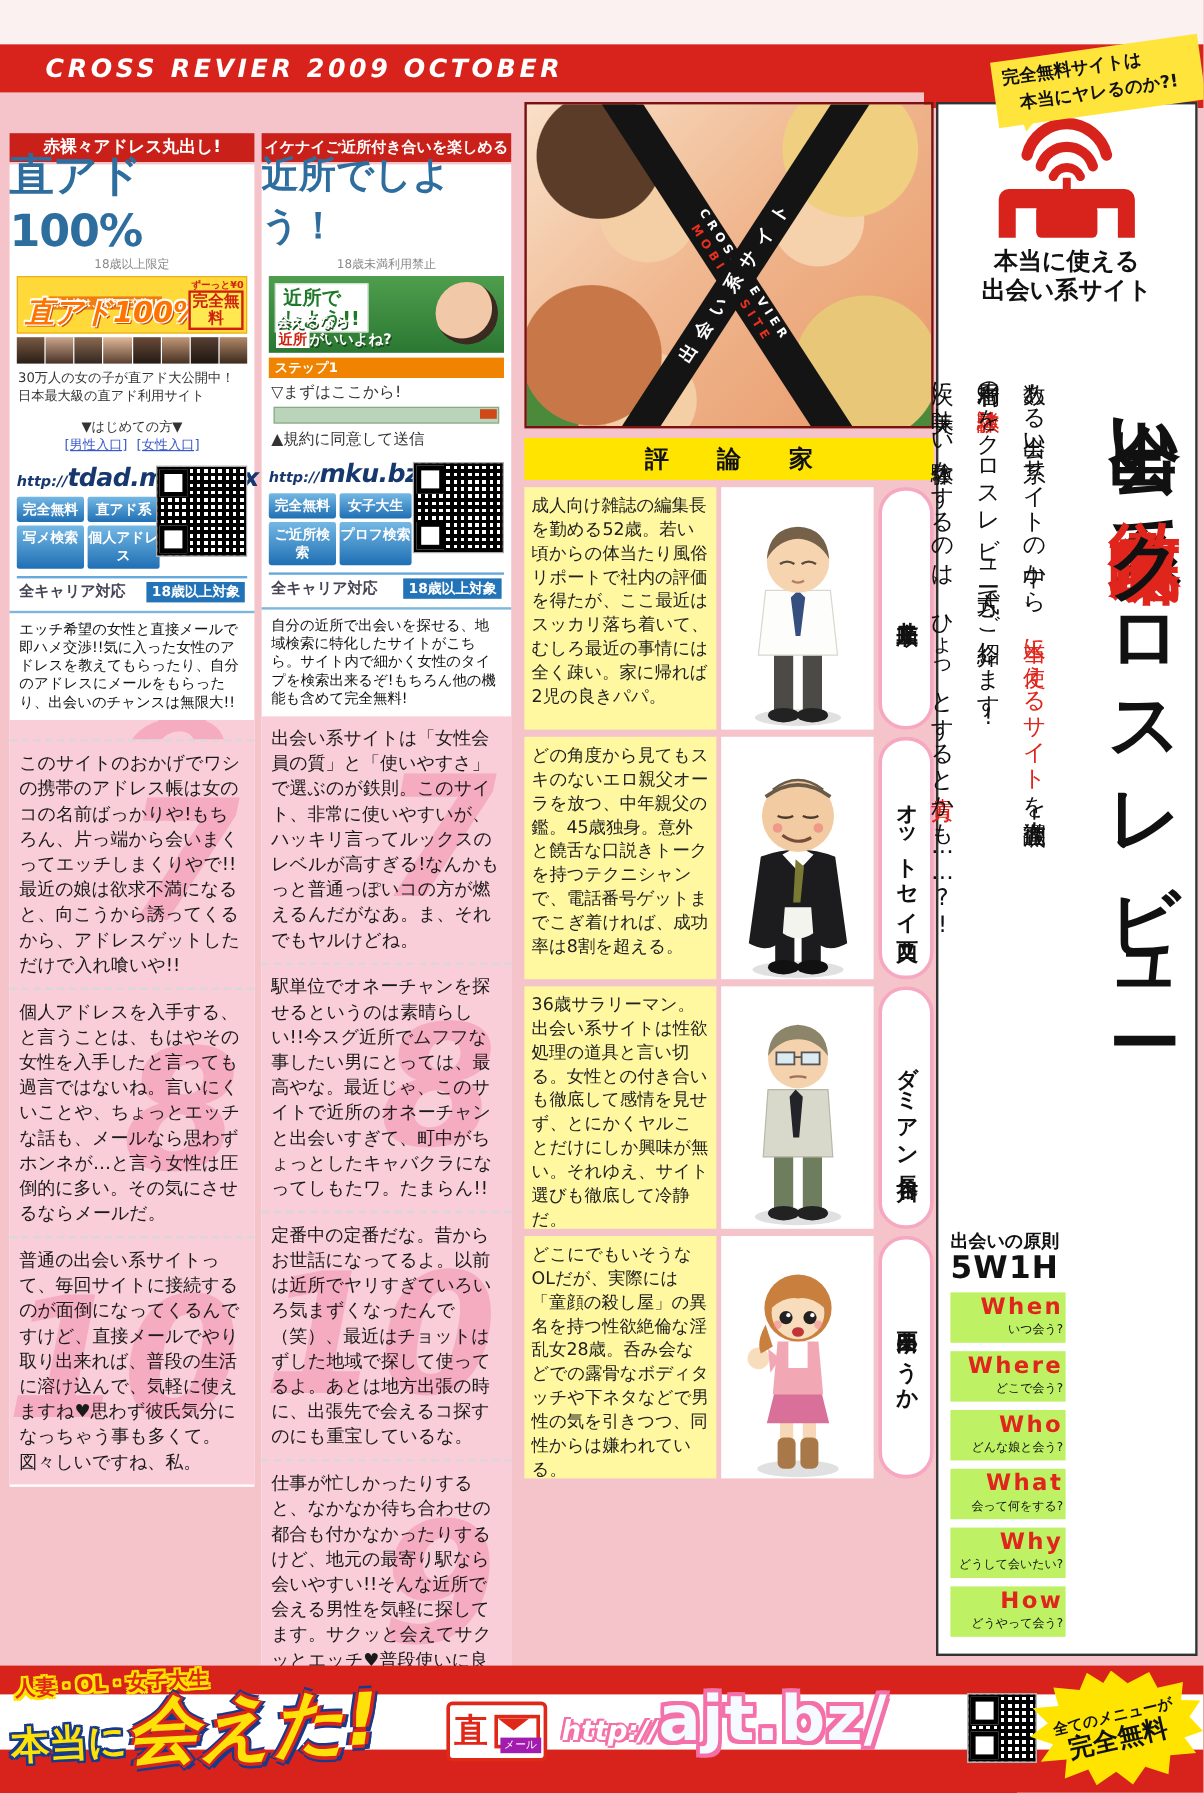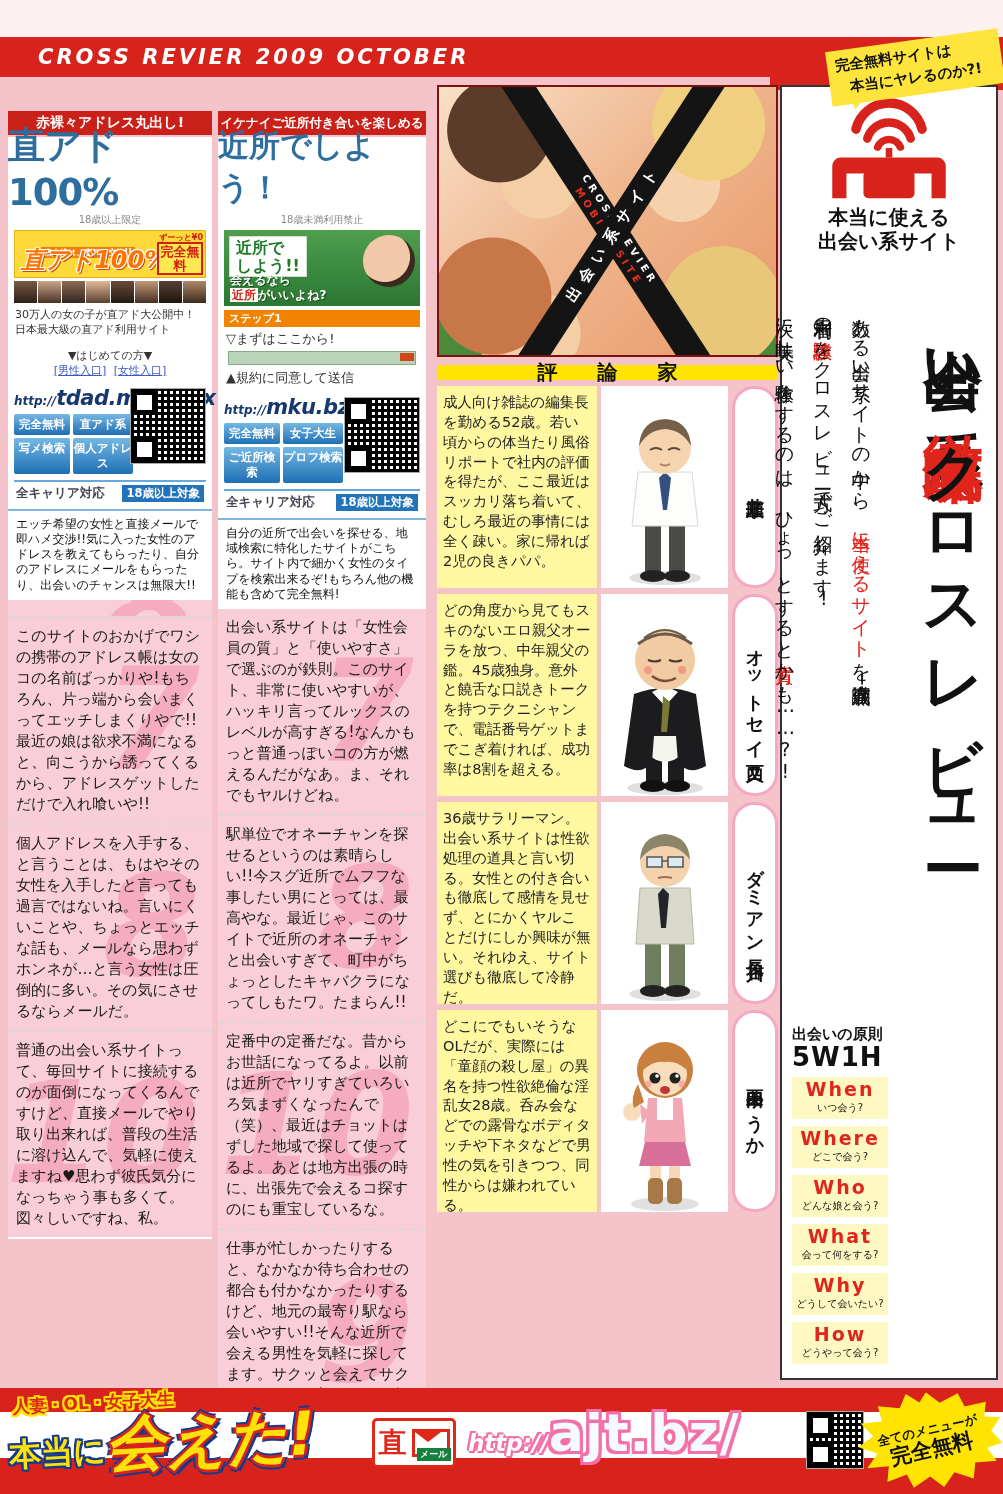--- a/index.html
+++ b/index.html
@@ -42,21 +42,21 @@
   .photo-strip i:nth-child(4){background:linear-gradient(#e0b898,#5a4030);}
   .photo-strip i:nth-child(5){background:linear-gradient(#6a4a38,#221a14);}
   .photo-strip i:nth-child(6){background:linear-gradient(#c09878,#463022);}
   .photo-strip i:nth-child(7){background:linear-gradient(#584034,#1e160f);}
   .photo-strip i:nth-child(8){background:linear-gradient(#b08868,#3c2a1c);}
   .caption{margin:5px 7px 0;font-size:11px;line-height:1.35;color:#333;}
   .first{margin-top:10px;text-align:center;font-size:11px;font-weight:normal;color:#333;}
   .entr{text-align:center;font-size:11px;}
   .entr a{color:#3a58c8;text-decoration:underline;margin:0 2px;cursor:pointer;}
   
-  .g-banner{position:relative;margin:3px 6px 0;height:76px;background:linear-gradient(#4f9e4d,#2b7733);overflow:hidden;padding-left:20px;}
+  .g-banner{position:relative;margin:3px 6px 0;height:64px;background:linear-gradient(#4f9e4d,#2b7733);overflow:hidden;padding-left:20px;}
   .g-box{position:absolute;left:5px;top:6px;background:#fff;padding:2px 6px;color:#1e7a28;font-weight:bold;font-size:16px;line-height:1.1;border:1px solid #cfe0cf;}
   .g-face{position:absolute;right:5px;top:5px;width:52px;height:52px;border-radius:50%;
     background:radial-gradient(circle at 42% 42%,#f2c9a8 58%,#3a2a20 60%);}
   .g-sub{position:absolute;left:6px;bottom:3px;font-size:12px;font-weight:bold;color:#fff;line-height:1.25;text-shadow:1px 1px 0 #1a4a1a;}
   .g-sub .chip{background:#fff;color:#d02010;padding:0 2px;text-shadow:none;}
   .step-bar{margin:4px 6px 0;background:#f08300;color:#fff;font-weight:bold;font-size:11px;padding:1px 5px;}
   .step-text{margin:3px 8px 0;font-size:13px;color:#333;}
   .input-bar{position:relative;margin:3px 10px 0;height:12px;background:#b9d4b9;border:1px solid #8aa88a;}
   .input-bar::after{content:"";position:absolute;right:1px;top:1px;width:14px;height:8px;background:#d04818;}
   .agree{margin:4px 8px 0;font-size:13px;color:#333;}
@@ -95,21 +95,21 @@
       radial-gradient(circle at 16% 78%,#c87848 0 58px,transparent 59px),
       radial-gradient(circle at 30% 92%,#f4cfa6 0 40px,transparent 41px),
       radial-gradient(circle at 84% 82%,#e8c878 0 60px,transparent 61px),
       radial-gradient(circle at 96% 96%,#4a8a3a 0 46px,transparent 47px),
       radial-gradient(circle at 2% 98%,#4a8a3a 0 36px,transparent 37px),
       linear-gradient(135deg,#f8e0c8,#f0b890 45%,#e89868);}
   .ribbon{position:absolute;left:-20px;top:132px;width:390px;background:#141414;text-align:center;color:#fff;z-index:3;}
   .ribbonA{transform:rotate(-57deg);padding:4px 0;font-size:15px;font-weight:bold;letter-spacing:8px;}
   .ribbonB{transform:rotate(57deg);padding:2px 0;font-size:10px;font-weight:bold;letter-spacing:4px;line-height:1.25;}
   .ribbonB .mob{color:#e83020;}
-  .crit-head{margin-top:8px;height:15px;background:#ffe400;display:flex;align-items:center;justify-content:center;
+  .crit-head{margin-top:8px;height:35px;background:#ffe400;display:flex;align-items:center;justify-content:center;
     font-size:20px;font-weight:bold;color:#111;}
   .crit-intro{margin:6px 2px 0;font-size:16px;line-height:1.32;color:#111;}
   .crit-row{display:flex;gap:4px;height:202px;margin-top:6px;}
   .crit-row:first-of-type{margin-top:10px;}
   .bio{width:160px;box-sizing:border-box;background:#fff8a0;padding:7px 6px;font-size:14.5px;line-height:1.37;color:#222;}
   .avatar{flex:1;background:#fff;display:flex;align-items:flex-end;justify-content:center;overflow:hidden;}
   .pill{width:40px;background:#fff;border:3px solid #f6a8c0;border-radius:22px;display:flex;align-items:center;justify-content:center;}
   .pill span{writing-mode:vertical-rl;text-orientation:upright;font-size:18px;font-weight:bold;color:#111;letter-spacing:2px;}
   
   .bubble{position:absolute;left:828px;top:40px;width:158px;background:#ffe43c;transform:rotate(-8deg);
@@ -123,42 +123,42 @@
   .big-title{position:absolute;top:215px;right:8px;writing-mode:vertical-rl;text-orientation:upright;
     font-size:60px;font-weight:bold;line-height:1.14;letter-spacing:4px;color:#111;}
   .big-title .red{color:#e0251c;}
   .leads{position:absolute;top:218px;right:112px;height:700px;writing-mode:vertical-rl;text-orientation:upright;
     font-size:19px;line-height:1.7;color:#111;}
   .leads p{margin:0 6px 0 0;}
   .leads .em{color:#e0251c;}
   .principles{position:absolute;left:10px;top:938px;width:96px;}
   .p-title1{font-size:15px;font-weight:bold;color:#111;}
   .p-title2{font-size:26px;font-weight:bold;color:#111;line-height:1;letter-spacing:1px;}
-  .p-box{background:#fef9c3;margin-top:7px;text-align:center;padding:3px 2px 4px;}
+  .p-box{background:#bef264;margin-top:7px;text-align:right;padding:3px 2px 4px;}
   .p-en{color:#e0251c;font-weight:bold;font-size:19px;line-height:1.05;letter-spacing:2px;}
   .p-ja{font-size:10px;color:#111;margin-top:1px;}
   
   .footer{position:absolute;left:0;top:1388px;width:100%;height:106px;background:#d7231b;overflow:hidden;z-index:4;}
   .footer-white{position:absolute;left:0;top:24px;width:100%;height:46px;background:#fff;}
   .f-main{position:absolute;left:8px;top:0px;transform:rotate(-3deg);}
   .f-sub{font-size:17px;font-weight:bold;color:#e02818;margin-left:6px;
     text-shadow:-2px 0 #ffe400,2px 0 #ffe400,0 -2px #ffe400,0 2px #ffe400,-2px -2px #ffe400,2px 2px #ffe400,-2px 2px #ffe400,2px -2px #ffe400;}
   .f-row{display:flex;align-items:flex-end;}
   .f-m1{font-size:32px;font-weight:bold;color:#ffe10a;line-height:1;padding-bottom:8px;
     text-shadow:-2px 0 #173a8a,2px 0 #173a8a,0 -2px #173a8a,0 2px #173a8a,-2px -2px #173a8a,2px 2px #173a8a,-2px 2px #173a8a,2px -2px #173a8a;}
   .f-m2{font-size:60px;font-weight:bold;font-style:italic;color:#ffe10a;line-height:1;
     text-shadow:-3px 0 #d7231b,3px 0 #d7231b,0 -3px #d7231b,0 3px #d7231b,
                 -5px 0 #173a8a,5px 0 #173a8a,0 -5px #173a8a,0 5px #173a8a,4px 4px 0 #173a8a;}
   .badge{position:absolute;left:372px;top:30px;width:84px;height:50px;background:#fff;border:3px solid #e02818;border-radius:5px;
     display:flex;align-items:center;justify-content:center;gap:5px;box-sizing:border-box;}
   .badge-kanji{font-size:28px;font-weight:bold;color:#e02818;}
   .env{position:relative;width:32px;height:22px;background:#fff;border:3px solid #e02818;}
   .env::before{content:"";position:absolute;left:0;top:0;width:0;height:0;
     border-left:13px solid transparent;border-right:13px solid transparent;border-top:10px solid #e02818;}
-  .badge-sub{position:absolute;right:-4px;bottom:-7px;background:#15803d;color:#fff;font-size:9px;font-weight:bold;padding:0 3px;}
+  .badge-sub{position:absolute;right:-4px;bottom:-7px;background:#a21caf;color:#fff;font-size:9px;font-weight:normal;padding:0 3px;}
   .f-url{position:absolute;left:468px;top:22px;display:flex;align-items:baseline;}
   .f-scheme{font-size:23px;font-weight:bold;font-style:italic;color:#fff;
     text-shadow:-2px 0 #f470a8,2px 0 #f470a8,0 -2px #f470a8,0 2px #f470a8,2px 2px #f470a8,-2px -2px #f470a8;}
   .f-host{font-size:52px;font-weight:bold;color:#f4faff;line-height:.9;letter-spacing:1px;
     text-shadow:-3px 0 #f470a8,3px 0 #f470a8,0 -3px #f470a8,0 3px #f470a8,-3px -3px #f470a8,3px 3px #f470a8,-3px 3px #f470a8,3px -3px #f470a8;}
   .f-qr{position:absolute;left:806px;top:23px;width:58px;height:58px;}
   .f-qr .qr{position:absolute;left:0;top:0;right:auto;width:56px;height:56px;}
   .burst{position:absolute;left:858px;top:4px;width:144px;height:98px;background:#ffe400;transform:rotate(-5deg);
     display:flex;align-items:center;justify-content:center;
     clip-path:polygon(50% 0%,59% 12%,72% 4%,76% 18%,91% 15%,89% 30%,100% 32%,93% 45%,100% 58%,89% 62%,95% 76%,80% 76%,78% 92%,65% 84%,57% 98%,48% 86%,36% 96%,32% 82%,18% 88%,20% 72%,5% 72%,13% 58%,0% 50%,11% 40%,3% 26%,18% 26%,16% 10%,31% 14%,36% 0%,45% 10%);}

